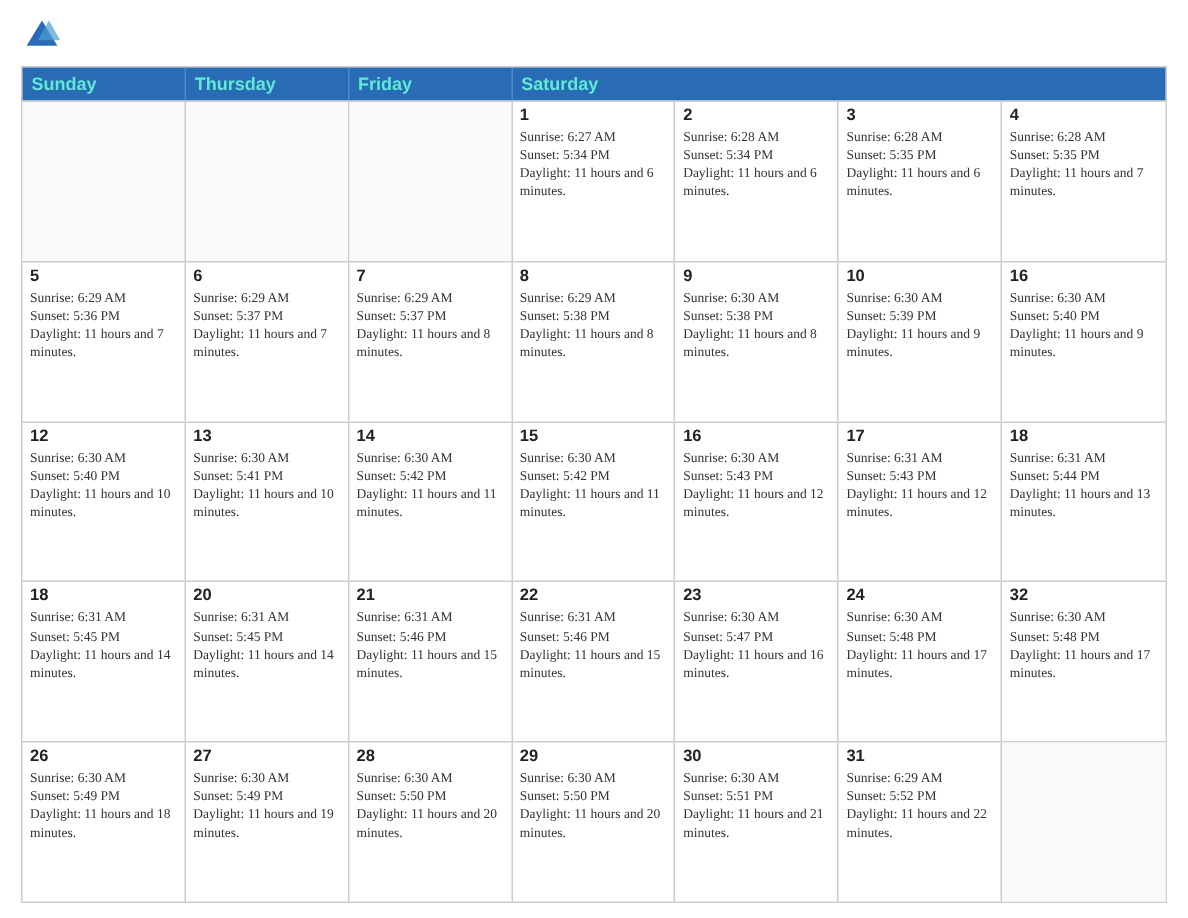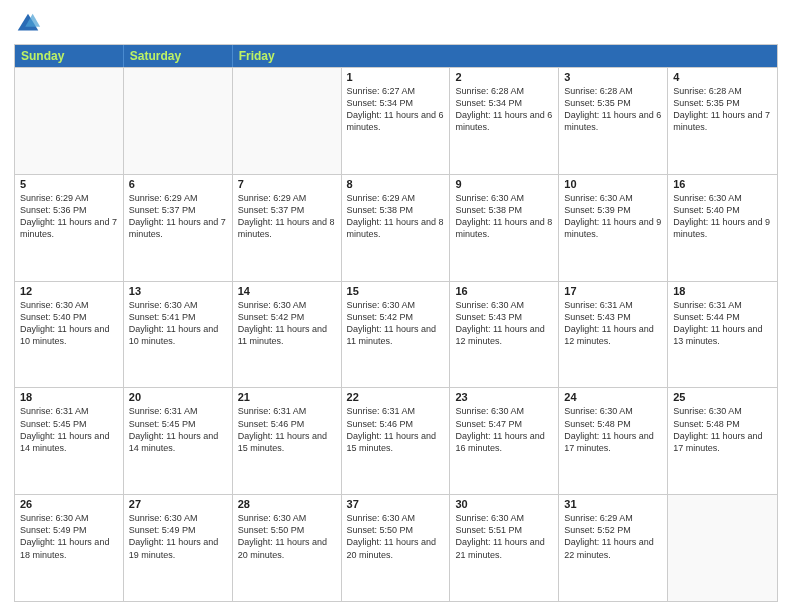--- a/index.html
+++ b/index.html
@@ -57,21 +57,21 @@
       display: flex;
       flex-direction: column;
       border: 1px solid #ccc;
     }
     .cal-header {
       display: grid;
       grid-template-columns: repeat(7, 1fr);
       background: #2a6bb5;
     }
     .cal-header-cell {
-      color: #bef264;
+      color: #5eead4;
       font-size: 12px;
       font-weight: bold;
       padding: 4px 6px;
       text-align: left;
       border-right: 1px solid #4a8bd0;
     }
     .cal-header-cell:last-child { border-right: none; }
     .cal-body {
       flex: 1;
       display: flex;
@@ -98,20 +98,21 @@
     .cell-date {
       font-size: 11px;
       font-weight: bold;
       margin-bottom: 2px;
       color: #222;
     }
     .cell-info {
       font-size: 9px;
       color: #333;
       line-height: 1.35;
+      font-family: Liberation Serif, serif;
     }
   </style>
 </head>
 <body>
 
 <div class="page">
   <div class="header">
     <div class="logo">
       <svg class="logo-icon" viewBox="0 0 30 30">
         <polygon points="15,4 26,22 4,22" fill="#2a6bb5"></polygon>
@@ -124,22 +125,23 @@
     </div>
     <div class="title-block">
       <div class="month-title"></div>
       <div class="location"></div>
     </div>
   </div>
 
   <div class="calendar">
     <div class="cal-header">
     <div class="cal-header-cell">Sunday</div>
+        <div class="cal-header-cell">Thursday</div>
+        <div class="cal-header-cell">Friday</div>
         <div class="cal-header-cell">Saturday</div>
-        <div class="cal-header-cell">Friday</div>
       </div>
     <div class="cal-body">
     <div class="cal-row">
           <div class="cal-cell empty"></div>
           <div class="cal-cell empty"></div>
           <div class="cal-cell empty"></div>
           <div class="cal-cell">
             <div class="cell-date">1</div>
             <div class="cell-info" style="white-space: pre-line;">Sunrise: 6:27 AM
 Sunset: 5:34 PM
@@ -283,21 +285,21 @@
 Sunset: 5:47 PM
 Daylight: 11 hours and 16 minutes.</div>
           </div>
           <div class="cal-cell">
             <div class="cell-date">24</div>
             <div class="cell-info" style="white-space: pre-line;">Sunrise: 6:30 AM
 Sunset: 5:48 PM
 Daylight: 11 hours and 17 minutes.</div>
           </div>
           <div class="cal-cell">
-            <div class="cell-date">25</div>
+            <div class="cell-date">32</div>
             <div class="cell-info" style="white-space: pre-line;">Sunrise: 6:30 AM
 Sunset: 5:48 PM
 Daylight: 11 hours and 17 minutes.</div>
           </div>
         </div>
         <div class="cal-row">
           <div class="cal-cell">
             <div class="cell-date">26</div>
             <div class="cell-info" style="white-space: pre-line;">Sunrise: 6:30 AM
 Sunset: 5:49 PM
@@ -309,21 +311,21 @@
 Sunset: 5:49 PM
 Daylight: 11 hours and 19 minutes.</div>
           </div>
           <div class="cal-cell">
             <div class="cell-date">28</div>
             <div class="cell-info" style="white-space: pre-line;">Sunrise: 6:30 AM
 Sunset: 5:50 PM
 Daylight: 11 hours and 20 minutes.</div>
           </div>
           <div class="cal-cell">
-            <div class="cell-date">37</div>
+            <div class="cell-date">29</div>
             <div class="cell-info" style="white-space: pre-line;">Sunrise: 6:30 AM
 Sunset: 5:50 PM
 Daylight: 11 hours and 20 minutes.</div>
           </div>
           <div class="cal-cell">
             <div class="cell-date">30</div>
             <div class="cell-info" style="white-space: pre-line;">Sunrise: 6:30 AM
 Sunset: 5:51 PM
 Daylight: 11 hours and 21 minutes.</div>
           </div>

